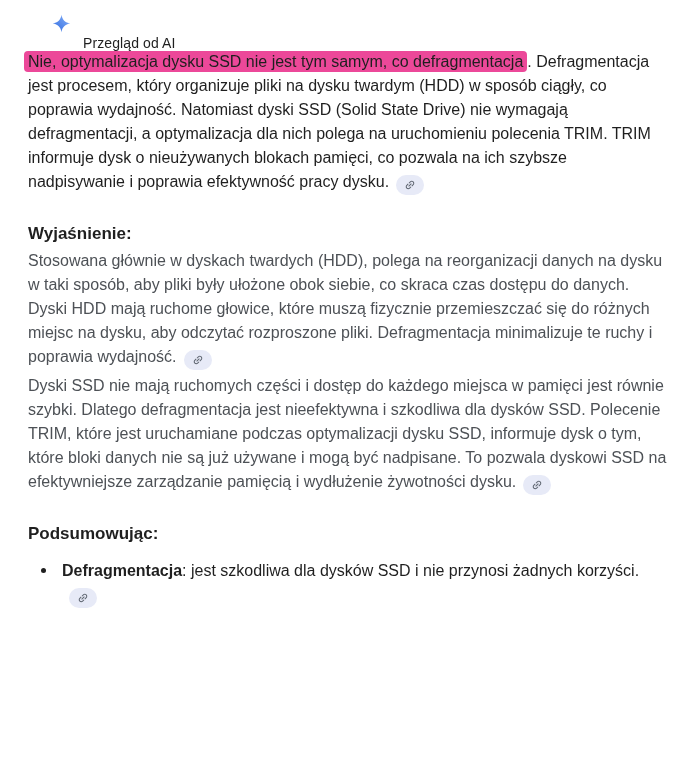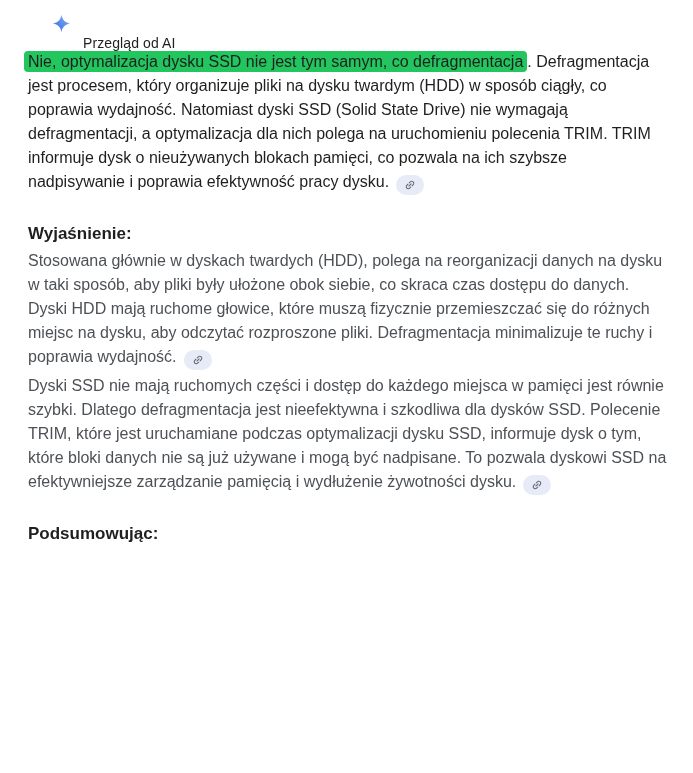--- a/index.html
+++ b/index.html
@@ -43,21 +43,21 @@
   }
   
   p.intro {
     margin: 0 0 0 0;
     font-size: 16px;
     line-height: 24px;
     color: #1f1f1f;
     max-width: 648px;
   }
   .hl {
-    background: #22c55e;
+    background: #ec4899;
     border-radius: 4px;
     padding: 2px 4px;
     margin-left: -4px;
     box-decoration-break: clone;
     -webkit-box-decoration-break: clone;
   }
   h3.section-title {
     margin: 28px 0 0 0;
     font-size: 17px;
     line-height: 22px;
@@ -166,15 +166,24 @@
         <svg viewBox="0 0 24 24" aria-hidden="true">
           <g transform="rotate(-45 12 12)">
             <path fill="#5e6570" d="M17 7h-4v2h4c1.65 0 3 1.35 3 3s-1.35 3-3 3h-4v2h4c2.76 0 5-2.24 5-5s-2.24-5-5-5zm-6 8H7c-1.65 0-3-1.35-3-3s1.35-3 3-3h4V7H7c-2.76 0-5 2.24-5 5s2.24 5 5 5h4v-2zm-3-4h8v2H8v-2z"></path>
           </g>
         </svg>
       </span></p>
 
   <h3 class="section-title">Podsumowując:</h3>
 
   <ul class="summary-list">
+    <li>
+      <span class="bullet-dot"></span><span class="lead">Defragmentacja</span><span>: jest szkodliwa dla dysków SSD i nie przynosi żadnych korzyści.</span><span class="chip">
+          <svg viewBox="0 0 24 24" aria-hidden="true">
+            <g transform="rotate(-45 12 12)">
+              <path fill="#5e6570" d="M17 7h-4v2h4c1.65 0 3 1.35 3 3s-1.35 3-3 3h-4v2h4c2.76 0 5-2.24 5-5s-2.24-5-5-5zm-6 8H7c-1.65 0-3-1.35-3-3s1.35-3 3-3h4V7H7c-2.76 0-5 2.24-5 5s2.24 5 5 5h4v-2zm-3-4h8v2H8v-2z"></path>
+            </g>
+          </svg>
+        </span>
+    </li>
   </ul>
 
 </div>
 
 </body></html>

